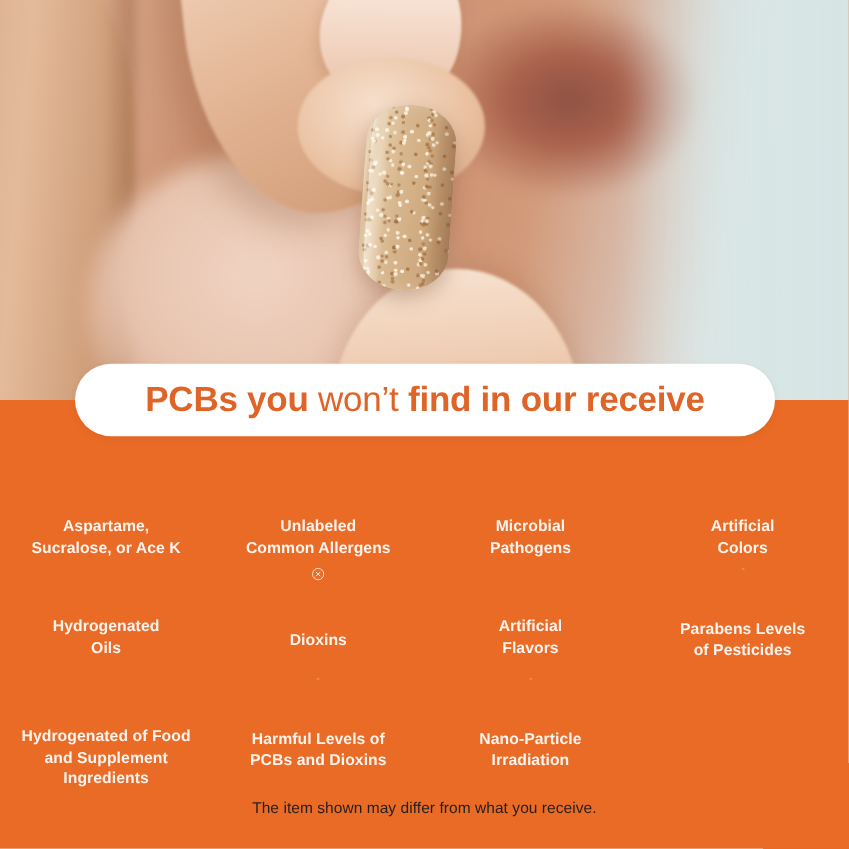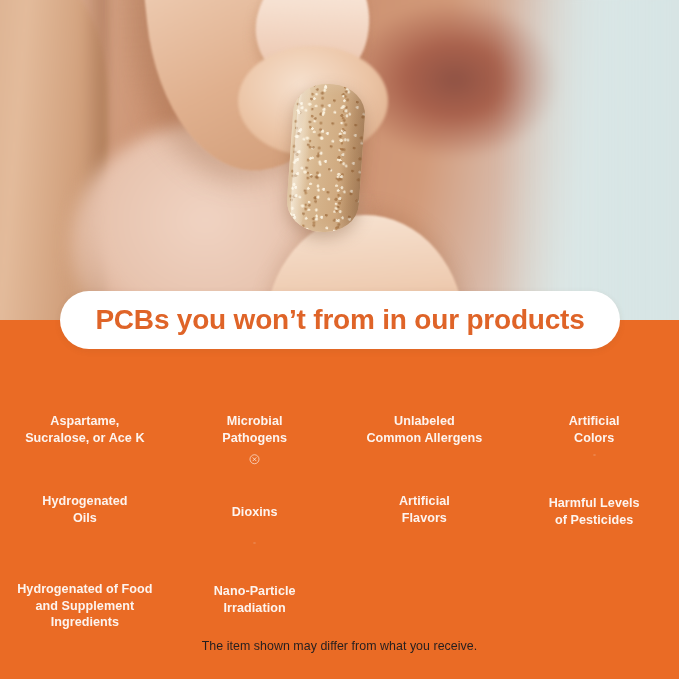--- a/index.html
+++ b/index.html
@@ -210,21 +210,21 @@
     box-shadow: 0 2px 6px rgba(120,70,35,.10);
     z-index: 5;
   }
   .title-text {
     font-size: 28px;
     color: #DF6428;
     letter-spacing: -.2px;
     font-weight: 600;
     white-space: nowrap;
   }
-  .title-text .strong { font-weight: 700; margin-top: 20px; }
+  .title-text .strong { font-weight: 400; margin-top: 20px; }
 
   
   .grid {
     position: absolute;
     left: 0;
     top: 360px;
     width: 679px;
     display: grid;
     grid-template-columns: repeat(4, 1fr);
     row-gap: 0;
@@ -284,57 +284,57 @@
     <div class="thumb-tip"></div>
     <div class="finger-lower"></div>
     <div class="tablet">
       <div class="tablet-speckle"></div>
       <div class="tablet-edge"></div>
       <div class="tablet-shade"></div>
     </div>
   </div>
 
   <div class="title-pill">
-    <div class="title-text"><span>PCBs you </span><span class="strong">won’t</span><span> from in our products</span></div>
+    <div class="title-text"><span>PCBs you </span><span class="strong">won’t</span><span> find in our receive</span></div>
   </div>
 
   <div class="grid">
 
     <div class="cell cell-r0">
       <svg class="x-icon" viewBox="0 0 24 24">
         <circle cx="12" cy="12" r="10.3" fill="none" stroke="#FDF4EF" stroke-width="1.5"></circle>
         <path d="M8.4 8.4 L15.6 15.6 M15.6 8.4 L8.4 15.6" stroke="#FDF4EF" stroke-width="1.7" stroke-linecap="round"></path>
       </svg>
       <div class="cell-label">Aspartame,
 Sucralose, or Ace K</div>
     </div>
 
     <div class="cell cell-r0">
       <svg class="x-icon" viewBox="0 0 24 24">
         <circle cx="12" cy="12" r="10.3" fill="none" stroke="#FDF4EF" stroke-width="1.5"></circle>
         <path d="M8.4 8.4 L15.6 15.6 M15.6 8.4 L8.4 15.6" stroke="#FDF4EF" stroke-width="1.7" stroke-linecap="round"></path>
       </svg>
+      <div class="cell-label">Unlabeled
+Common Allergens</div>
+    </div>
+
+    <div class="cell cell-r0">
+      <svg class="x-icon" viewBox="0 0 24 24">
+        <circle cx="12" cy="12" r="10.3" fill="none" stroke="#FDF4EF" stroke-width="1.5"></circle>
+        <path d="M8.4 8.4 L15.6 15.6 M15.6 8.4 L8.4 15.6" stroke="#FDF4EF" stroke-width="1.7" stroke-linecap="round"></path>
+      </svg>
       <div class="cell-label">Microbial
 Pathogens</div>
     </div>
 
     <div class="cell cell-r0">
       <svg class="x-icon" viewBox="0 0 24 24">
         <circle cx="12" cy="12" r="10.3" fill="none" stroke="#FDF4EF" stroke-width="1.5"></circle>
         <path d="M8.4 8.4 L15.6 15.6 M15.6 8.4 L8.4 15.6" stroke="#FDF4EF" stroke-width="1.7" stroke-linecap="round"></path>
       </svg>
-      <div class="cell-label">Unlabeled
-Common Allergens</div>
-    </div>
-
-    <div class="cell cell-r0">
-      <svg class="x-icon" viewBox="0 0 24 24">
-        <circle cx="12" cy="12" r="10.3" fill="none" stroke="#FDF4EF" stroke-width="1.5"></circle>
-        <path d="M8.4 8.4 L15.6 15.6 M15.6 8.4 L8.4 15.6" stroke="#FDF4EF" stroke-width="1.7" stroke-linecap="round"></path>
-      </svg>
       <div class="cell-label">Artificial
 Colors</div>
     </div>
 
     <div class="cell cell-r1">
       <svg class="x-icon" viewBox="0 0 24 24">
         <circle cx="12" cy="12" r="10.3" fill="none" stroke="#FDF4EF" stroke-width="1.5"></circle>
         <path d="M8.4 8.4 L15.6 15.6 M15.6 8.4 L8.4 15.6" stroke="#FDF4EF" stroke-width="1.7" stroke-linecap="round"></path>
       </svg>
       <div class="cell-label">Hydrogenated
@@ -357,34 +357,42 @@
       </svg>
       <div class="cell-label">Artificial
 Flavors</div>
     </div>
 
     <div class="cell cell-r2">
       <svg class="x-icon" viewBox="0 0 24 24">
         <circle cx="12" cy="12" r="10.3" fill="none" stroke="#FDF4EF" stroke-width="1.5"></circle>
         <path d="M8.4 8.4 L15.6 15.6 M15.6 8.4 L8.4 15.6" stroke="#FDF4EF" stroke-width="1.7" stroke-linecap="round"></path>
       </svg>
-      <div class="cell-label">Harmful Levels
+      <div class="cell-label">Parabens Levels
 of Pesticides</div>
     </div>
 
     <div class="cell cell-r2">
       <svg class="x-icon" viewBox="0 0 24 24">
         <circle cx="12" cy="12" r="10.3" fill="none" stroke="#FDF4EF" stroke-width="1.5"></circle>
         <path d="M8.4 8.4 L15.6 15.6 M15.6 8.4 L8.4 15.6" stroke="#FDF4EF" stroke-width="1.7" stroke-linecap="round"></path>
       </svg>
       <div class="cell-label">Hydrogenated of Food
 and Supplement
 Ingredients</div>
     </div>
 
+    <div class="cell cell-r2">
+      <svg class="x-icon" viewBox="0 0 24 24">
+        <circle cx="12" cy="12" r="10.3" fill="none" stroke="#FDF4EF" stroke-width="1.5"></circle>
+        <path d="M8.4 8.4 L15.6 15.6 M15.6 8.4 L8.4 15.6" stroke="#FDF4EF" stroke-width="1.7" stroke-linecap="round"></path>
+      </svg>
+      <div class="cell-label">Harmful Levels of
+PCBs and Dioxins</div>
+    </div>
 
     <div class="cell cell-r2">
       <svg class="x-icon" viewBox="0 0 24 24">
         <circle cx="12" cy="12" r="10.3" fill="none" stroke="#FDF4EF" stroke-width="1.5"></circle>
         <path d="M8.4 8.4 L15.6 15.6 M15.6 8.4 L8.4 15.6" stroke="#FDF4EF" stroke-width="1.7" stroke-linecap="round"></path>
       </svg>
       <div class="cell-label">Nano-Particle
 Irradiation</div>
     </div>
 

